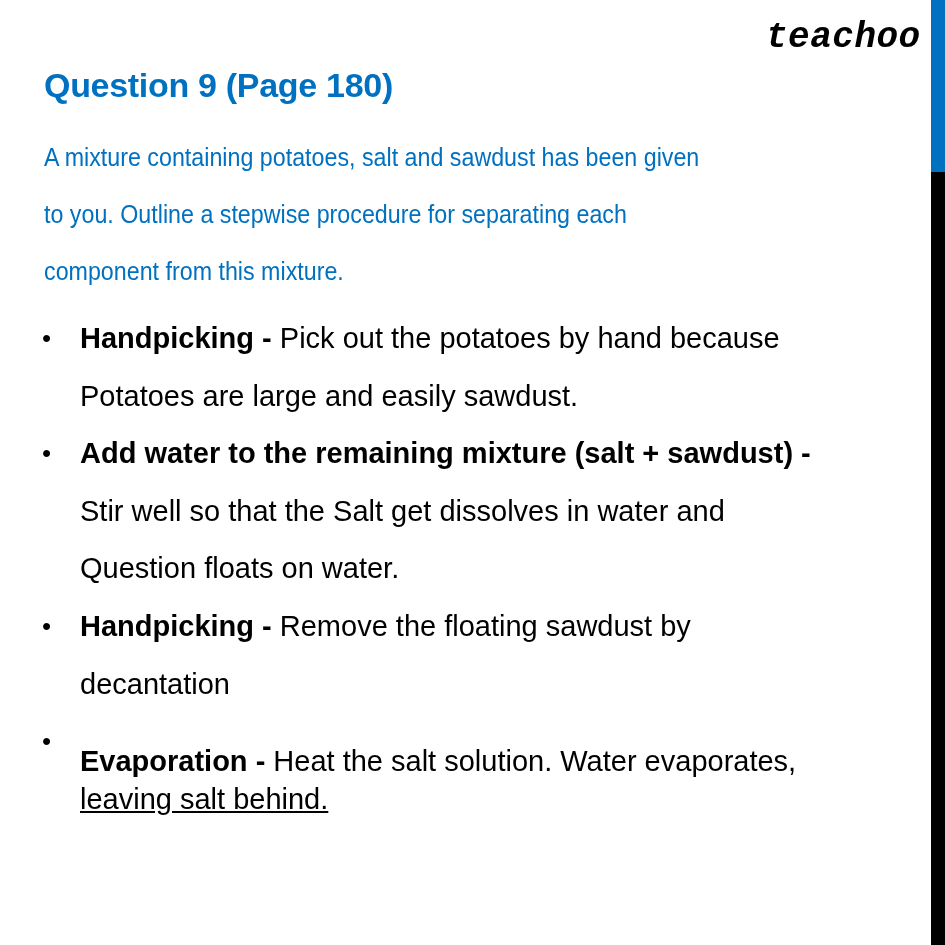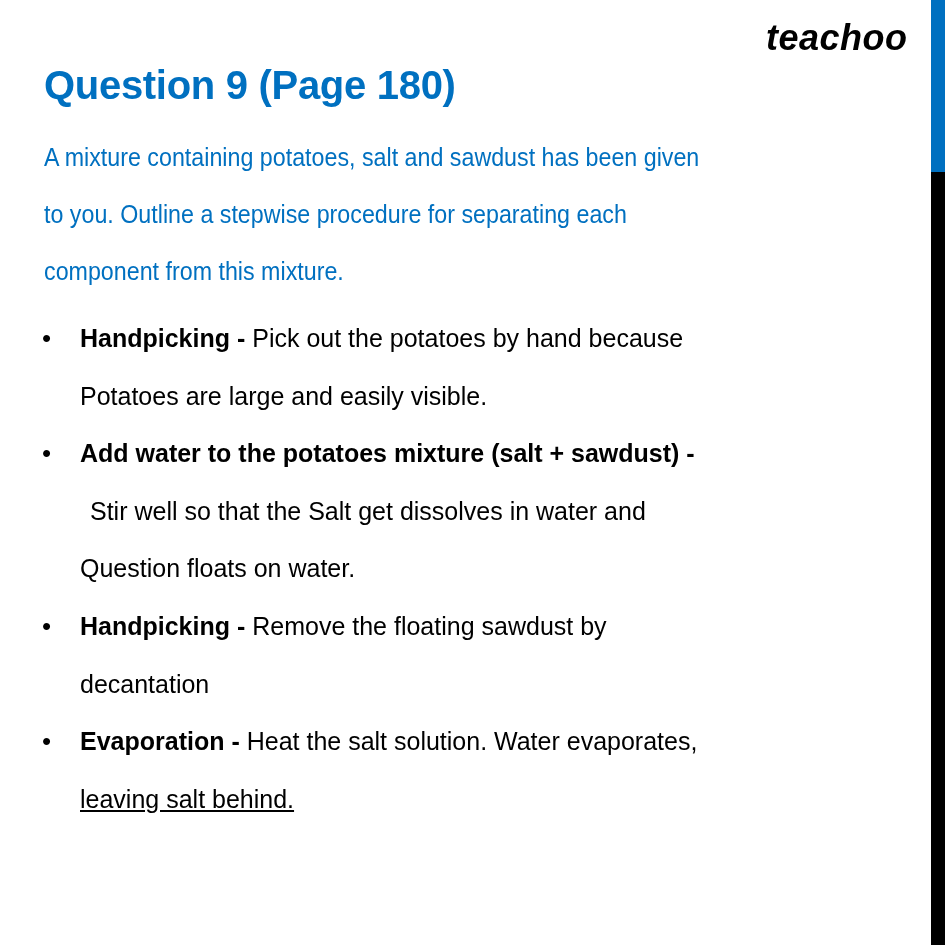--- a/index.html
+++ b/index.html
@@ -11,21 +11,21 @@
       width: 945px;
       height: 945px;
       position: relative;
       overflow: hidden;
       font-family: "Liberation Sans", sans-serif;
     }
     .logo {
       position: absolute;
       left: 766px;
       top: 14px;
-      font-family: Liberation Sans, sans-serif;
+      font-family: Liberation Mono, monospace;
       font-style: italic;
       font-weight: bold;
       font-size: 36px;
       color: #000000;
       letter-spacing: 0.5px;
       line-height: 48px;
     }
     .side-bar-blue {
       position: absolute;
       left: 931px;
@@ -39,21 +39,21 @@
       top: 172px;
       width: 14px;
       height: 773px;
     }
     .title {
       position: absolute;
       left: 44px;
       top: 56px;
       font-family: "Liberation Sans", sans-serif;
       font-weight: bold;
-      font-size: 40px;
+      font-size: 34px;
       line-height: 58px;
       letter-spacing: -0.3px;
       white-space: nowrap;
     }
     .question-line {
       position: absolute;
       left: 44px;
       font-family: "Liberation Sans", sans-serif;
       font-size: 25px;
       line-height: 34px;
@@ -65,21 +65,21 @@
       position: absolute;
       left: 42px;
       font-size: 26px;
       line-height: 34px;
       color: #000000;
     }
     .answer-line {
       position: absolute;
       left: 80px;
       font-family: "Liberation Sans", sans-serif;
-      font-size: 25px;
+      font-size: 29px;
       line-height: 34px;
       color: #000000;
       white-space: nowrap;
     }
     .answer-line b {
       font-weight: bold;
     }
   </style>
 </head>
 <body>
@@ -97,41 +97,41 @@
   <div class="question-line" style="top: 254px; color: rgb(0, 112, 192);">component from this mixture.</div>
 </div>
 
 <div>
 
   <div>
     <span class="bullet" style="top:321px;">•</span>
     <div class="answer-line" style="top:321px;">
       <b>Handpicking - </b><span>Pick out the potatoes by hand because</span>
     </div>
-    <div class="answer-line" style="top:379px;">Potatoes are large and easily visible.</div>
+    <div class="answer-line" style="top:379px;">Potatoes are large and easily sawdust.</div>
   </div>
 
   <div>
     <span class="bullet" style="top:436px;">•</span>
     <div class="answer-line" style="top:436px;">
-      <b>Add water to the potatoes mixture (salt + sawdust) -</b>
+      <b>Add water to the remaining mixture (salt + sawdust) -</b>
     </div>
-    <div class="answer-line" style="top:494px;margin-left:10px;">Stir well so that the Salt get dissolves in water and</div>
+    <div class="answer-line" style="top:494px;">Stir well so that the Salt get dissolves in water and</div>
     <div class="answer-line" style="top:551px;">Question floats on water.</div>
   </div>
 
   <div>
     <span class="bullet" style="top:609px;">•</span>
     <div class="answer-line" style="top:609px;">
       <b>Handpicking - </b><span>Remove the floating sawdust by</span>
     </div>
     <div class="answer-line" style="top:667px;">decantation</div>
   </div>
 
   <div>
     <span class="bullet" style="top:724px;">•</span>
-    <div class="answer-line" style="top:724px;">
+    <div class="answer-line" style="top:744px;">
       <b>Evaporation - </b><span>Heat the salt solution. Water evaporates,</span>
     </div>
     <div class="answer-line" style="top:782px;text-decoration:underline;">leaving salt behind.</div>
   </div>
 
 </div>
 
 </body></html>

